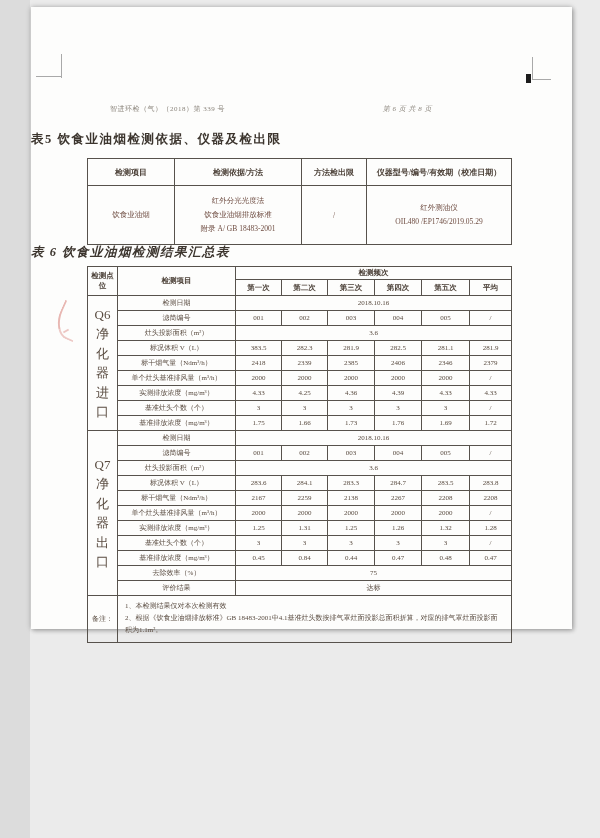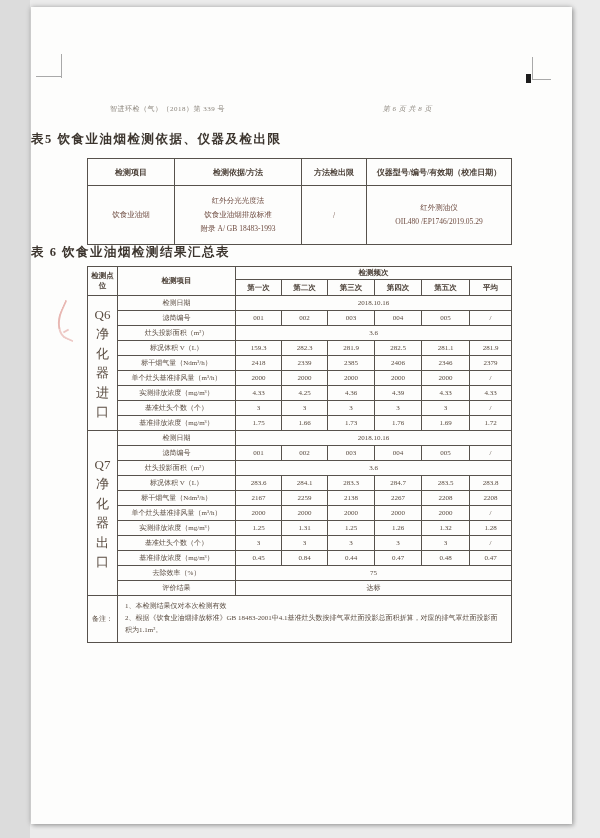--- a/index.html
+++ b/index.html
@@ -3,21 +3,21 @@
 <meta charset="utf-8">
 <style>
   html,body{margin:0;padding:0;}
   body{
     width:600px;height:838px;position:relative;overflow:hidden;
     background:#ebebeb;
     font-family:"Liberation Serif","DejaVu Serif",serif;
   }
   .edge-strip{position:absolute;left:0;top:0;width:30px;height:838px;background:#dcdcdc;}
   .page{
-    position:absolute;left:31px;top:7px;width:541px;height:817px;
+    position:absolute;left:31px;top:7px;width:541px;height:622px;
     background:#fdfdfc;
     box-shadow:0 0 5px rgba(0,0,0,.28), 2px 2px 4px rgba(0,0,0,.18);
   }
   
   .mark{position:absolute;background:#a9a9a9;}
   .mark-blob{position:absolute;background:#1c1c1c;}
   
   .stamp-arc{
     position:absolute;left:57px;top:303px;width:22px;height:34px;
     border-left:2px solid rgba(198,70,58,.38);
@@ -27,21 +27,21 @@
   }
   .stamp-dot{position:absolute;left:63px;top:330px;width:6px;height:2px;background:rgba(198,70,58,.3);transform:rotate(-30deg);}
 
   .doc-header{position:absolute;top:97px;left:0;width:541px;height:14px;font-size:7px;color:#8b857c;letter-spacing:.5px;}
   .doc-header .hl{position:absolute;left:79px;top:0;}
   .doc-header .hr{position:absolute;right:140px;top:0;font-style:italic;}
 
   .tbl-title{position:absolute;left:0;width:541px;text-align:left;
     font-size:12.5px;font-weight:bold;color:#3c352e;letter-spacing:1.5px;}
   #t5-title{top:124px;}
-  #t6-title{top:237px;}
+  #t6-title{top:237px;font-style:italic;}
 
   table{border-collapse:collapse;table-layout:fixed;position:absolute;left:56px;}
   td,th{border:1px solid #57524c;text-align:center;vertical-align:middle;
     overflow:hidden;padding:0 2px;font-weight:normal;}
 
   
   #t5{top:151px;width:424px;font-size:7.5px;color:#6e4c41;}
   #t5 th{height:26px;font-size:8px;color:#4c4138;font-weight:bold;background:#fdfdfc;}
   #t5 td{height:58px;}
   #t5 .cell-lines div{line-height:1.9;}
@@ -85,21 +85,21 @@
       <th>检测项目</th>
       <th>检测依据/方法</th>
       <th>方法检出限</th>
       <th>仪器型号/编号/有效期（校准日期）</th>
     </tr>
     <tr>
       <td>饮食业油烟</td>
       <td class="cell-lines">
         <div>红外分光光度法</div>
         <div>饮食业油烟排放标准</div>
-        <div>附录 A/ GB 18483-1993</div>
+        <div>附录 A/ GB 18483-2001</div>
       </td>
       <td>/</td>
       <td class="cell-lines">
         <div>红外测油仪</div>
         <div>OIL480 /EP1746/2019.05.29</div>
       </td>
     </tr>
   </tbody>
     </table>
 
@@ -145,21 +145,21 @@
           <td>004</td>
           <td>005</td>
           <td>/</td>
         </tr>
         <tr>
           <td>灶头投影面积（m²）</td>
           <td colspan="6">3.6</td>
         </tr>
         <tr>
           <td>标况体积 V（L）</td>
-          <td>159.3</td>
+          <td>383.5</td>
           <td>282.3</td>
           <td>281.9</td>
           <td>282.5</td>
           <td>281.1</td>
           <td>281.9</td>
         </tr>
         <tr>
           <td>标干烟气量（Ndm³/h）</td>
           <td>2418</td>
           <td>2339</td>

